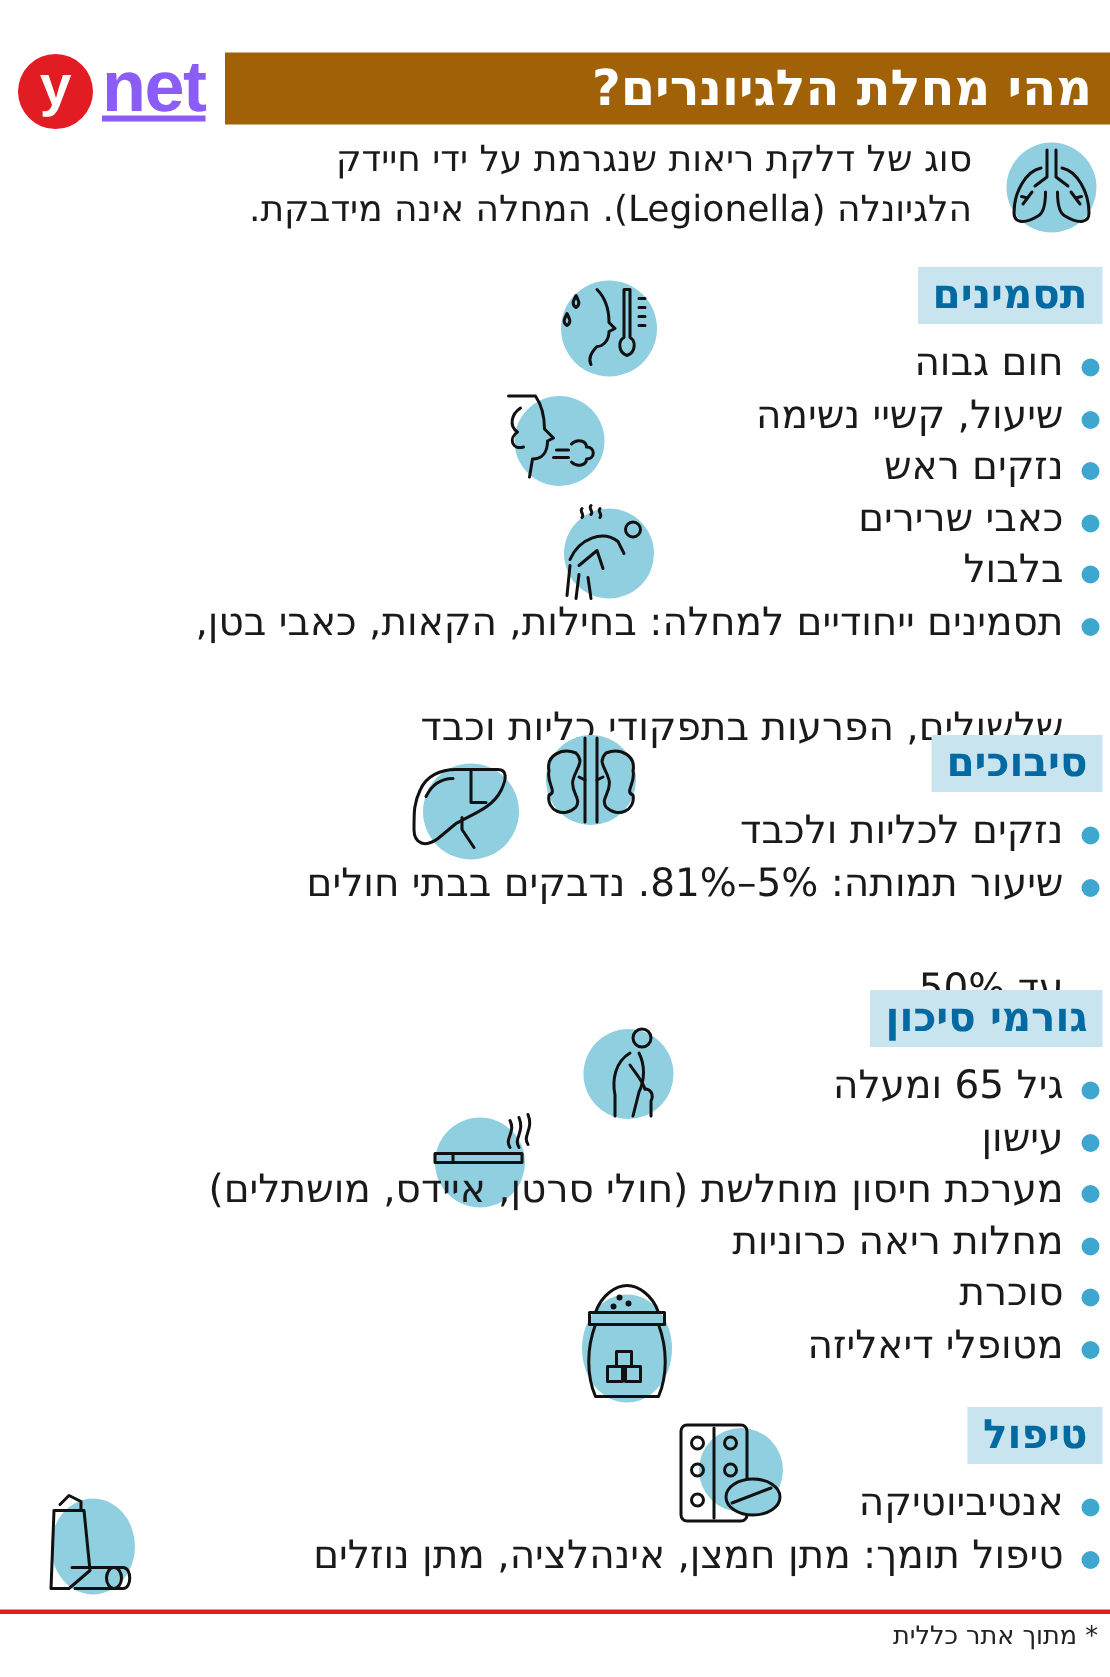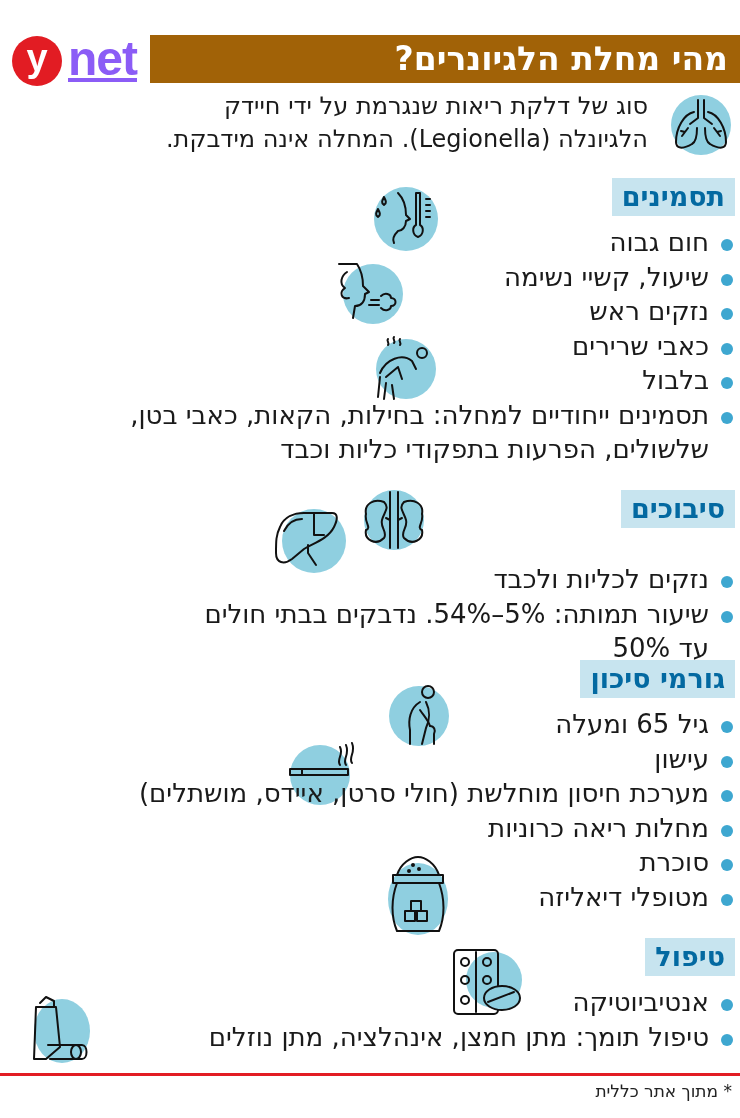--- a/index.html
+++ b/index.html
@@ -18,21 +18,21 @@
   
   .intro { right: 92px; top: 90px; width: 640px; direction: rtl; text-align: right; font-size: 24px; line-height: 33px; color: #1a1a1a; }
 
   
   .sec-head { right: 5px; height: 38px; background: #c7e4ef; padding: 0 10px; font: bold 27px/38px "DejaVu Sans", sans-serif; direction: rtl; color: #0369a1; white-space: nowrap; }
 
   
   .list { right: 5px; direction: rtl; text-align: right; list-style: none; }
   .list li { position: relative; padding-right: 26px; font-size: 26px; line-height: 34.5px; color: #1a1a1a; }
   .list li::before { content: ""; position: absolute; right: 2px; top: 14px; width: 12px; height: 12px; border-radius: 50%; background: #3ea7d0; }
-  .list li .cont { display: block; }
+  .list li .cont { display: block; margin-top: 36px; }
 
   
   .icon { position: absolute; }
   .icon svg { width: 100%; height: 100%; overflow: visible; }
 
   .divider { left: 0; top: 1073px; width: 740px; height: 3px; background: #e21c23; }
   .footnote { right: 8px; top: 1078px; direction: rtl; font-size: 17px; line-height: 26px; color: #222; white-space: nowrap; }
 </style>
 </head>
 <body>
@@ -131,24 +131,24 @@
     <circle cx="32" cy="32" r="30" fill="#8fcfe0"></circle>
     <g fill="none" stroke="#111" stroke-width="2" stroke-linecap="round" stroke-linejoin="round">
       <path d="M22 14 C12 10 2 16 4 26 C2 34 10 40 4 42 C2 52 14 58 22 50 C26 44 18 40 20 32 C22 24 28 20 22 14 Z"></path>
       <path d="M42 14 C52 10 62 16 60 26 C62 34 54 40 60 42 C62 52 50 58 42 50 C38 44 46 40 44 32 C42 24 36 20 42 14 Z"></path>
       <path d="M28 4 V60 M36 4 V60"></path>
       <path d="M24 30 L28 32 M40 30 L36 32"></path>
     </g>
   </svg>
 </div>
 
-<ul class="abs list" style="top:562px;text-align:right;">
+<ul class="abs list" style="top:537px;text-align:right;">
   <li>נזקים לכליות ולכבד</li>
   <li>
-    <span>שיעור תמותה: 5%–54%. נדבקים בבתי חולים</span>
+    <span>שיעור תמותה: 5%–81%. נדבקים בבתי חולים</span>
     <span class="cont">עד 50%</span>
   </li>
 </ul>
 
 <div class="abs sec-head" style="top:660px;">גורמי סיכון</div>
 
 <div class="icon" style="left:386px; top:680px; width:66px; height:66px;">
   <svg viewBox="0 0 66 66">
     <circle cx="33" cy="36" r="30" fill="#8fcfe0"></circle>
     <g fill="none" stroke="#111" stroke-width="2" stroke-linecap="round" stroke-linejoin="round">

